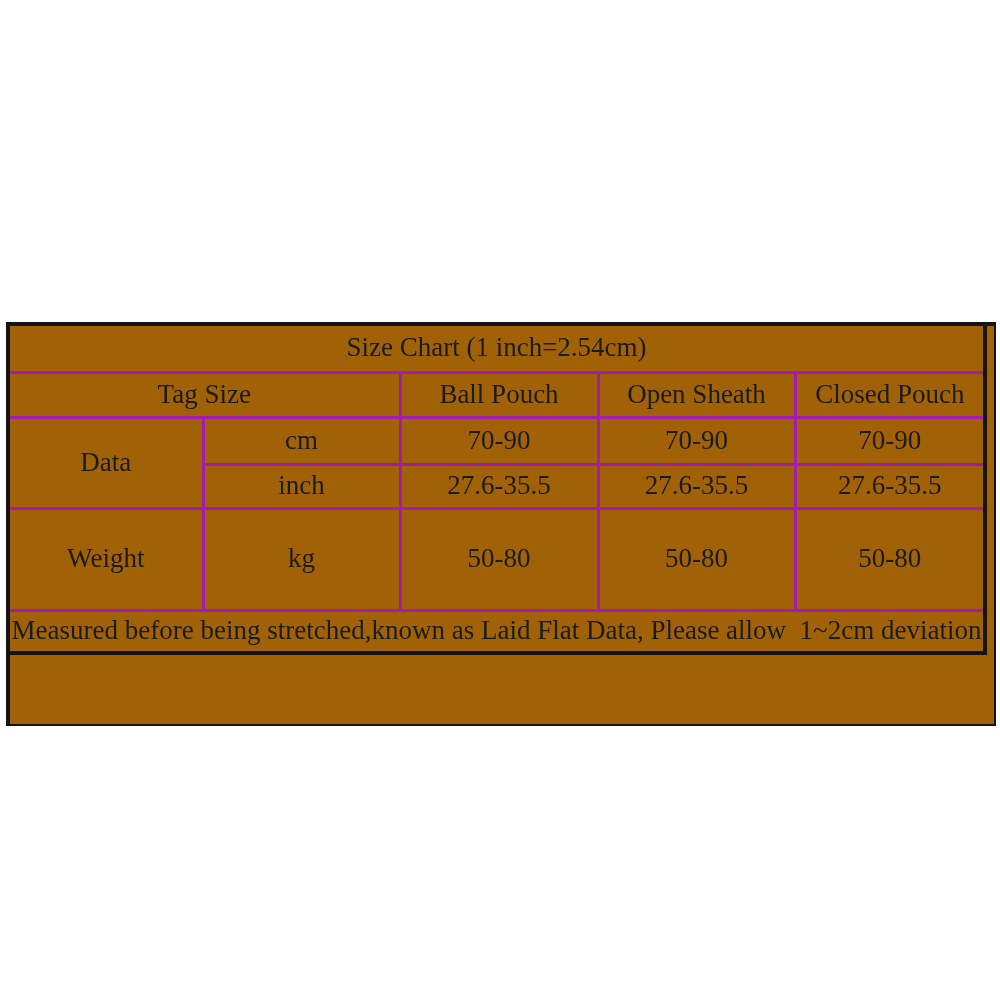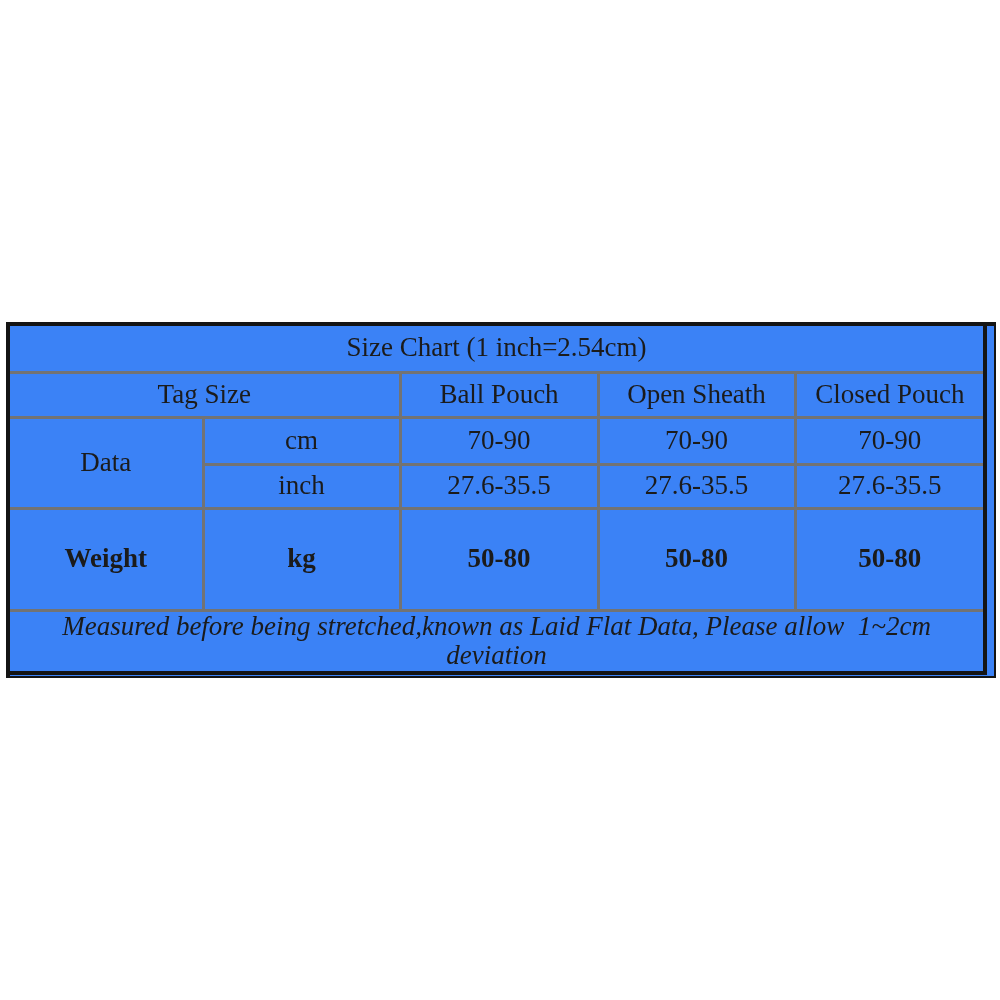--- a/index.html
+++ b/index.html
@@ -15,54 +15,54 @@
     font-family: "Liberation Serif", "DejaVu Serif", serif;
     color: #1b1b1b;
     overflow: hidden;
   }
   
   .table-frame {
     position: absolute;
     left: 6px;
     top: 322px;
     width: 990px;
-    height: 356px;
+    height: 404px;
     box-sizing: border-box;
     border-top: 4px solid #141414;
     border-left: 4px solid #141414;
     border-right: 2px solid #141414;
     border-bottom: 2px solid #141414;
-    background: #3b82f6;
+    background: #a16207;
   }
   table.size-table {
     border-collapse: collapse;
     table-layout: fixed;
     width: 975px;
     border-top: 0;
     border-left: 0;
     border-right: 4px solid #141414;
     border-bottom: 4px solid #141414;
   }
   table.size-table td {
-    border: 3px solid #737373;
+    border: 3px solid #a21caf;
     text-align: center;
     vertical-align: middle;
     font-size: 27px;
     line-height: 1.1;
     padding: 0;
     overflow: hidden;
   }
   table.size-table tr:first-child > td { border-top: 0; }
   table.size-table td:first-child { border-left: 0; }
   tr.r-title  { height: 46px; }
   tr.r-head   { height: 45px; }
   tr.r-cm     { height: 47px; }
   tr.r-inch   { height: 44px; padding-left: 11px; }
-  tr.r-weight { height: 102px; font-weight: bold; }
-  tr.r-foot   { height: 43px; font-style: italic; }
+  tr.r-weight { height: 102px; }
+  tr.r-foot   { height: 43px; }
   td.title-cell { font-size: 25px; }
   td.foot-cell  { font-size: 25px; white-space: pre-wrap; }
 </style>
 </head>
 <body>
 
 <div class="canvas">
   <div class="table-frame">
     <table class="size-table">
       <colgroup>

